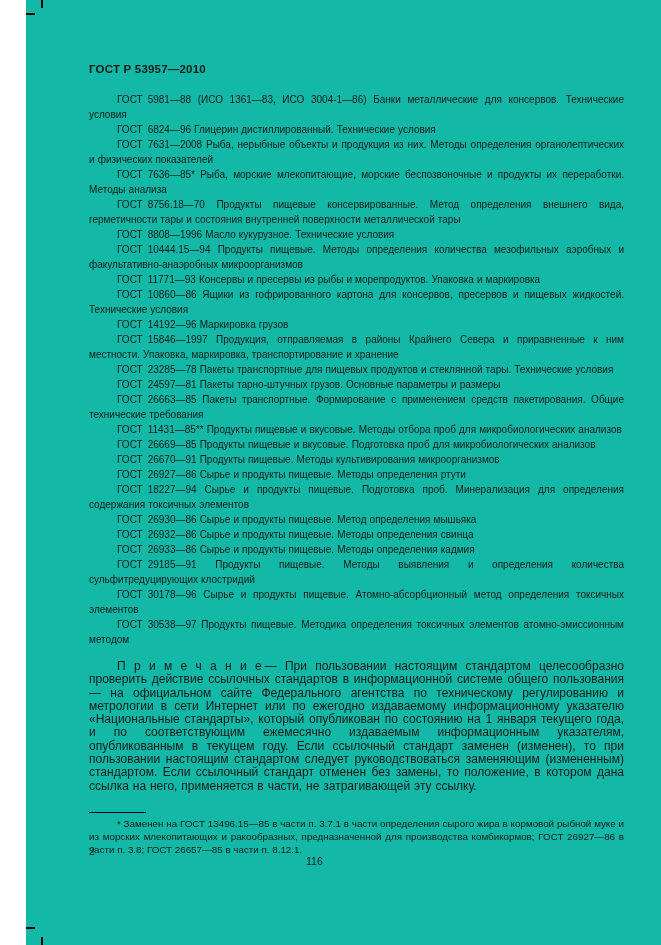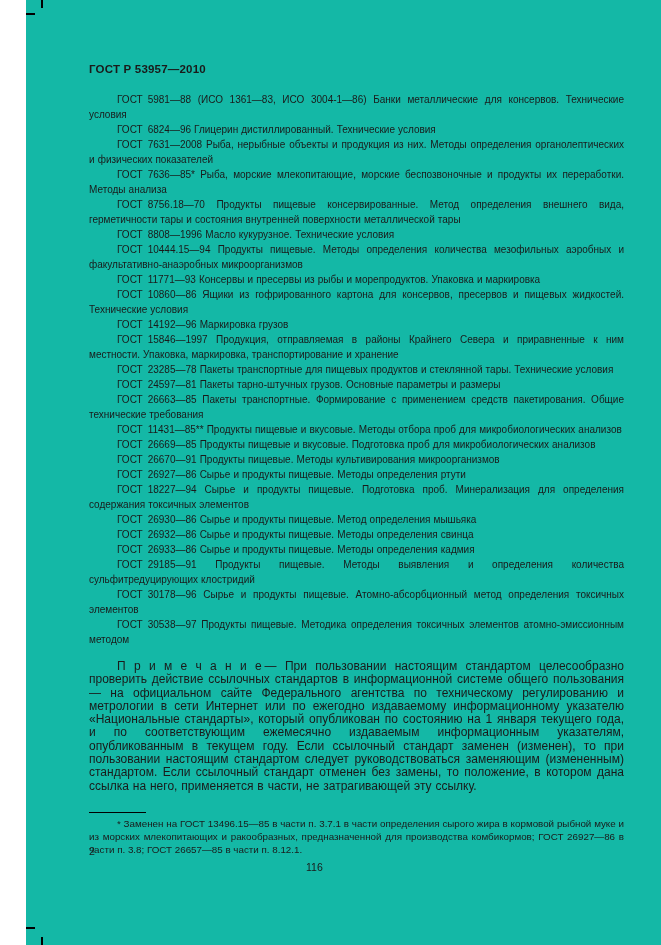--- a/index.html
+++ b/index.html
@@ -78,21 +78,21 @@
   }
 
   .footer {
     position: absolute;
     left: 63px;
     top: 845px;
     width: 535px;
     font-size: 10.5px;
   }
   .footer .pg-left { position: absolute; left: 0; top: 0; }
-  .footer .pg-center { position: absolute; left: 217px; top: 16px; }
+  .footer .pg-center { position: absolute; left: 217px; top: 10px; }
 </style>
 </head>
 <body>
 
 <div class="page">
 
   <div class="crop tl-v"></div>
   <div class="crop tl-h"></div>
   <div class="crop tr-v"></div>
   <div class="crop tr-h"></div>

